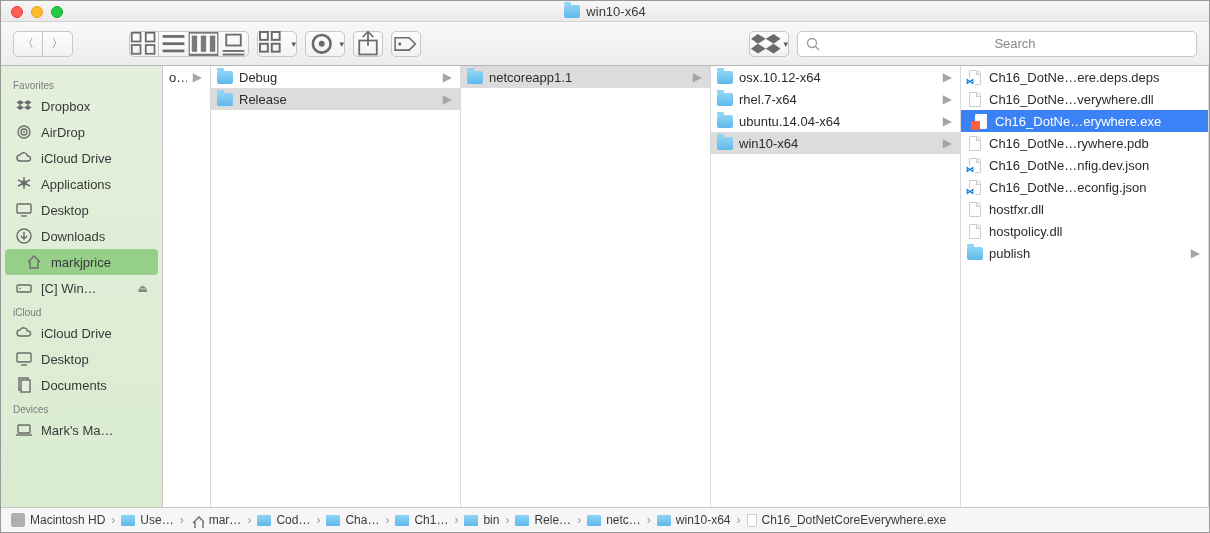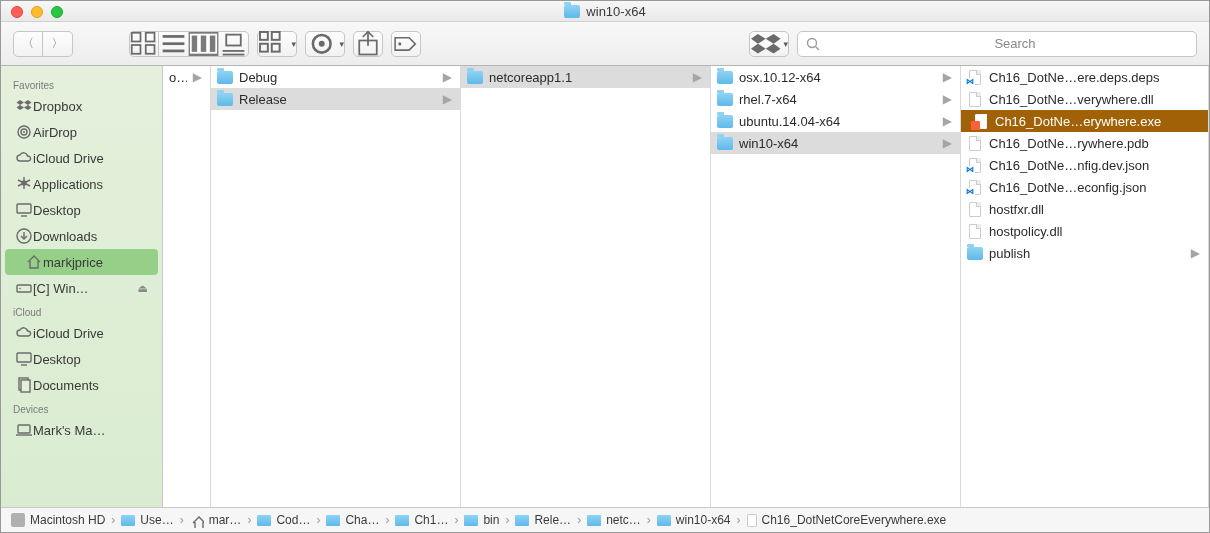--- a/index.html
+++ b/index.html
@@ -22,36 +22,36 @@
   .tb-btn.single { border-radius: 5px; }
   .tb-btn.active { background:#7a7a7a; color:#fff; }
   .tb-btn + .tb-btn { border-left: none; }
   .spacer { flex: 1; }
   .search { display:flex; align-items:center; width: 400px; height: 26px; background:#fff; border:1px solid #c6c6c6; border-radius:5px; padding:0 8px; gap:22px; color:#999;}
   .search svg { width:14px; height:14px; }
   .search span { flex:1; text-align:center; color:#888;}
   .content { flex:1; display:flex; min-height:0; }
   .sidebar { width: 162px; background: linear-gradient(#e4f0dc,#d9ecd0); border-right:1px solid #c9c9c9; padding-top:8px; overflow:hidden;}
   .side-hdr { font-size:10px; color:#7a7a7a; padding: 6px 12px 2px; font-weight:500;}
-  .side-item { height: 26px; display:flex; align-items:center; padding:0 14px; color:#393939; cursor:pointer; white-space:nowrap;}
+  .side-item { height: 26px; display:flex; align-items:center; gap:8px; padding:0 14px; color:#393939; cursor:pointer; white-space:nowrap;}
   .side-item.sel { background:#96cf88; border-radius:4px; margin:0 4px; padding:0 20px;}
   .side-ico { width:18px; height:18px; display:flex; align-items:center; justify-content:center; color:#6b6b6b; flex:none;}
   .side-eject { margin-left:auto; color:#888; font-size:11px;}
   .columns { flex:1; display:flex; background:#fff; overflow:hidden;}
   .col { border-right: 1px solid #d9d9d9; overflow-y:auto; flex:none;}
   .col0 { width: 48px; }
   .col1 { width: 250px; }
   .col2 { width: 250px; }
   .col3 { width: 250px; }
   .col4 { flex:1; }
   .row { height: 22px; display:flex; align-items:center; padding:0 6px; gap:6px; white-space:nowrap; cursor:pointer; position:relative;}
   .row .name { flex:1; overflow:hidden; text-overflow:ellipsis;}
   .row .arrow { color:#a5a5a5; font-size:12px; padding-right:2px;}
   .row.sel-gray { background:#dcdcdc; }
-  .row.sel-blue { background:#a16207; color:#fff;padding-left:12px; }
+  .row.sel-blue { background:#3b82f6; color:#fff;padding-left:12px; }
   .row.sel-blue .file-ico { filter: brightness(1.2);}
   .file-ico { width:16px; height:16px; display:flex; align-items:center; justify-content:center; font-size:11px; color:#666; position:relative;}
   .doc { width:12px; height:15px; background:#fff; border:1px solid #ccc; border-radius:1px; position:relative;}
   .doc::after{ content:''; position:absolute; top:-1px; right:-1px; width:4px; height:4px; background:#ececec; border-left:1px solid #ccc; border-bottom:1px solid #ccc;}
   .vs-badge { position:absolute; bottom:-1px; left:-2px; font-size:8px; font-weight:bold; color:#0073cf; background:#fff; line-height:1; padding:0 1px;}
   .exe-badge { position:absolute; bottom:-1px; left:-2px; width:9px; height:9px; background:#ff5030; border-radius:1px;}
   .pathbar { height: 25px; border-top:1px solid #c8c8c8; background:#f6f6f6; display:flex; align-items:center; padding:0 10px; gap:4px; font-size:12px; color:#3b3b3b; white-space:nowrap; overflow:hidden;}
   .pathbar .sep { color:#999; padding:0 2px;}
   .pathbar .pitem { display:flex; align-items:center; gap:5px; cursor:pointer;}
   .hd-ico{ width:14px; height:14px; background:#b0b0b0; border-radius:2px;}

